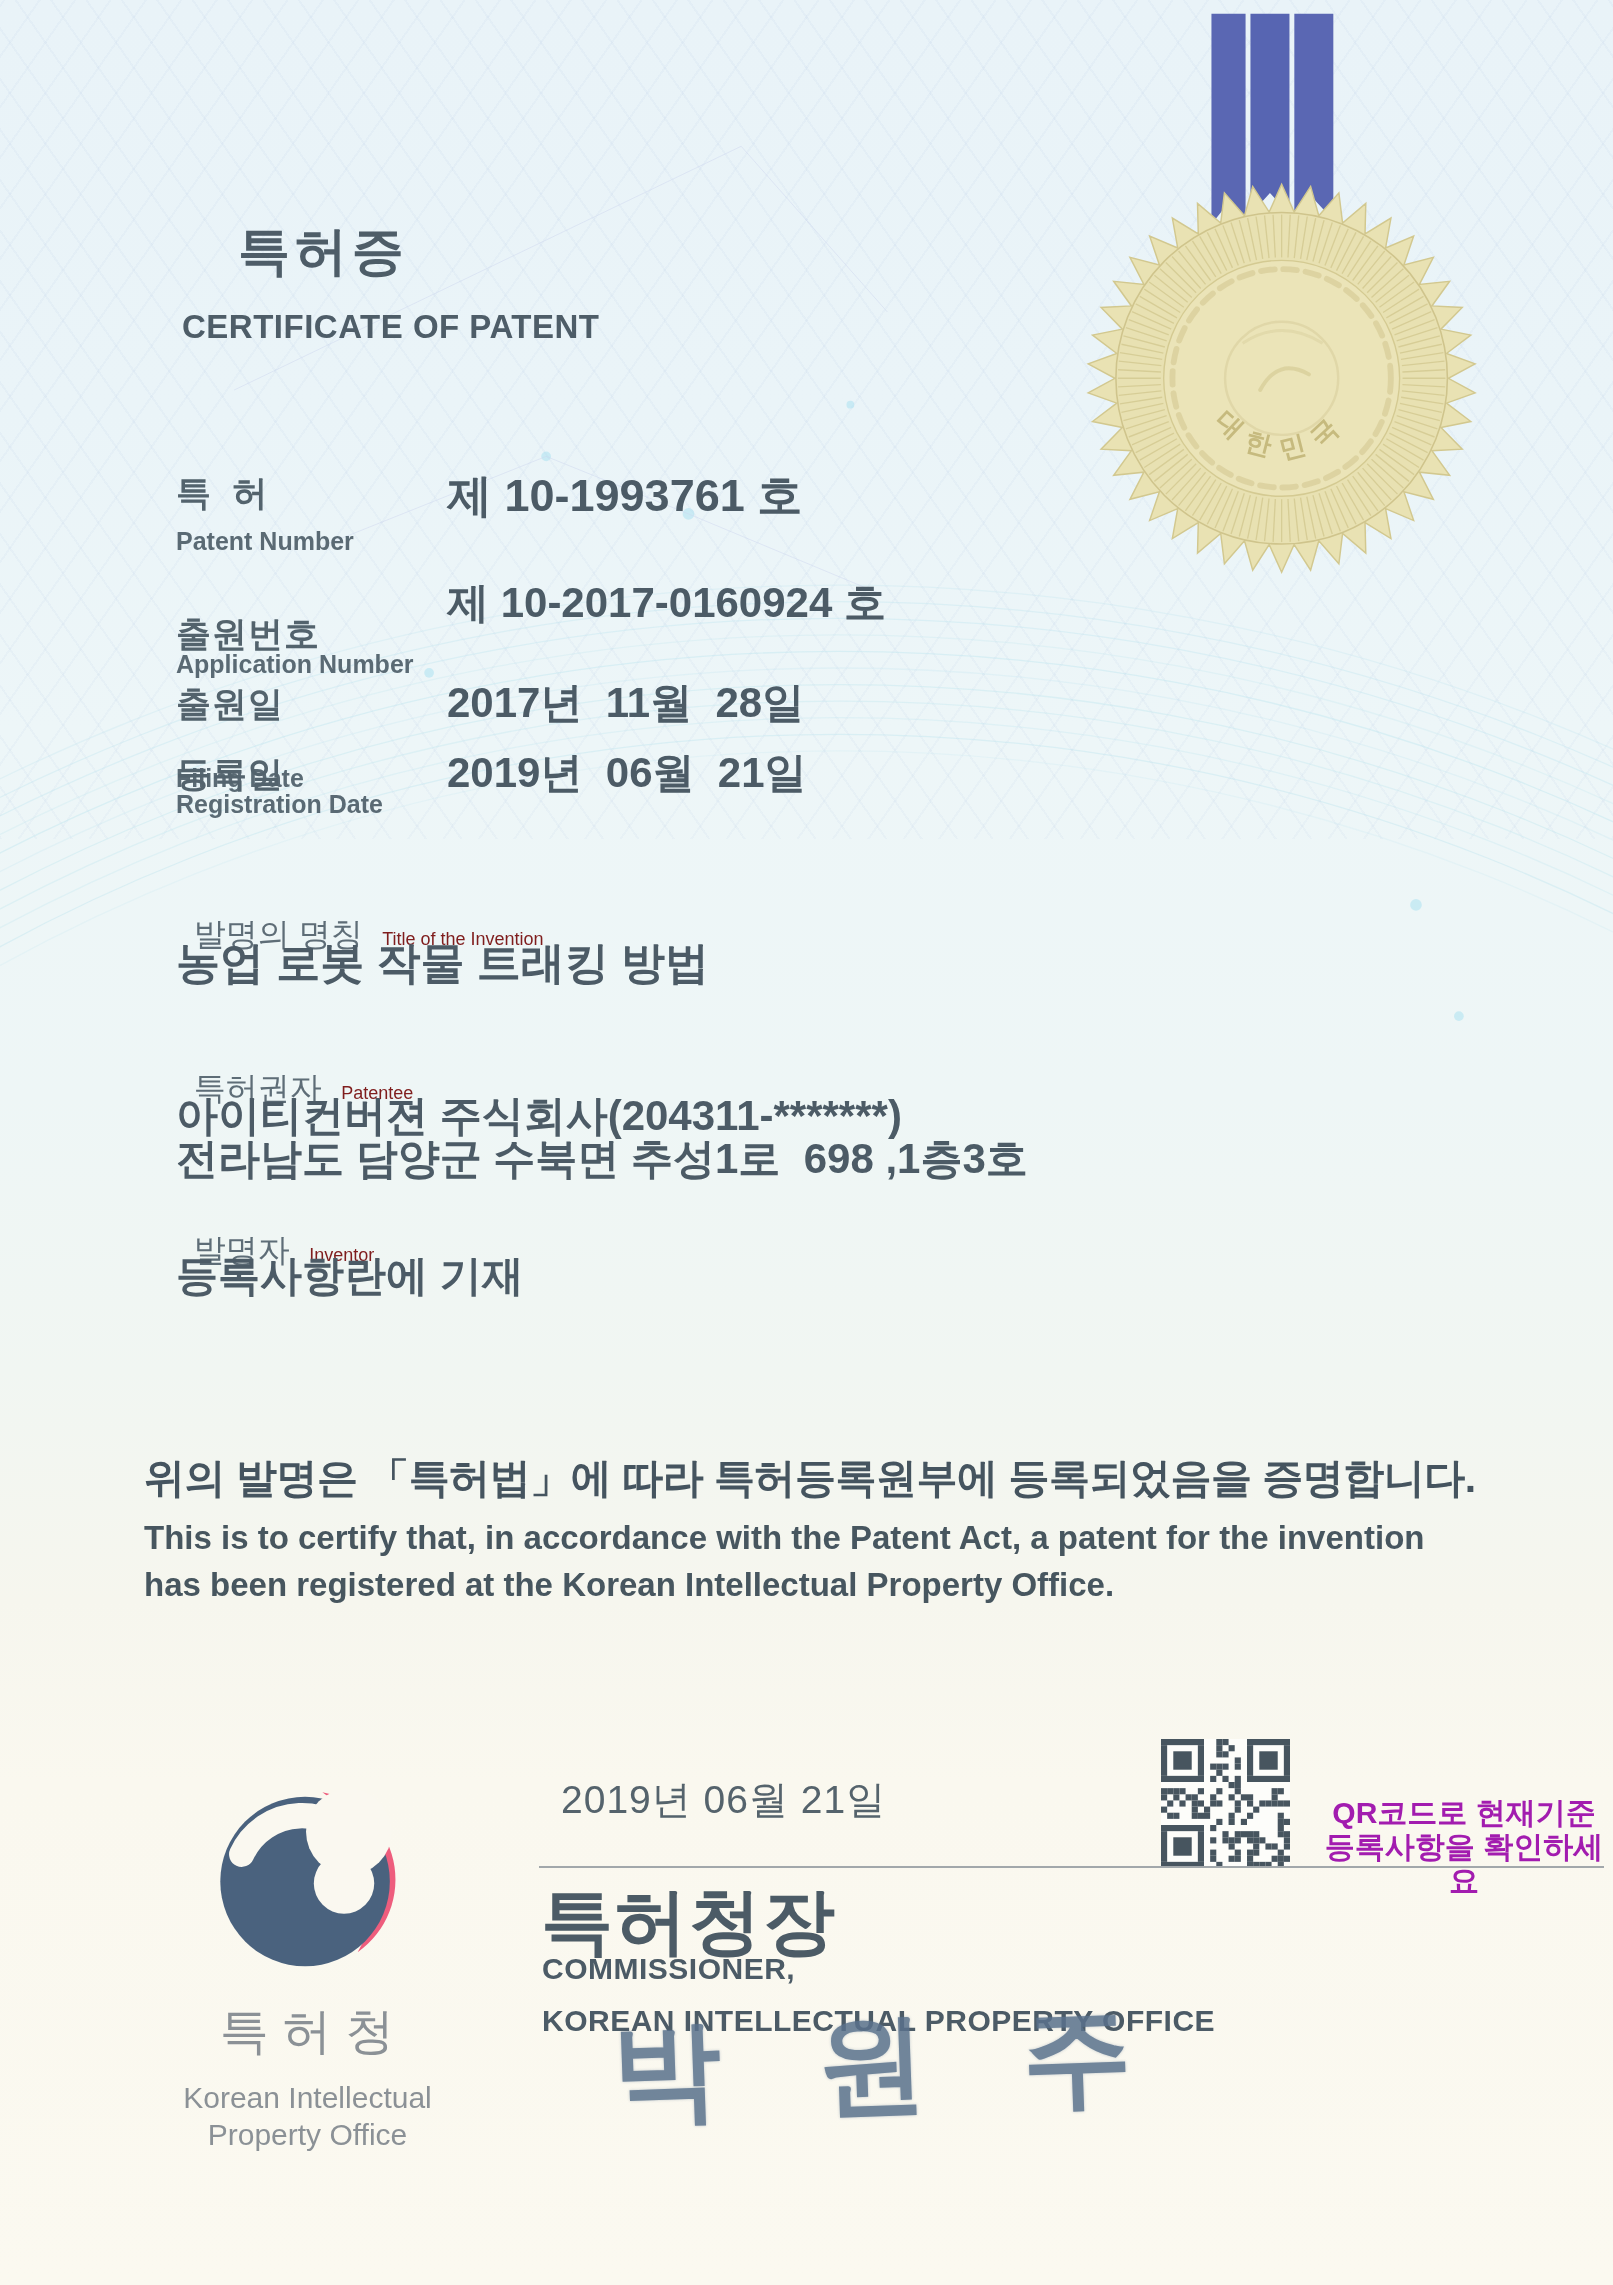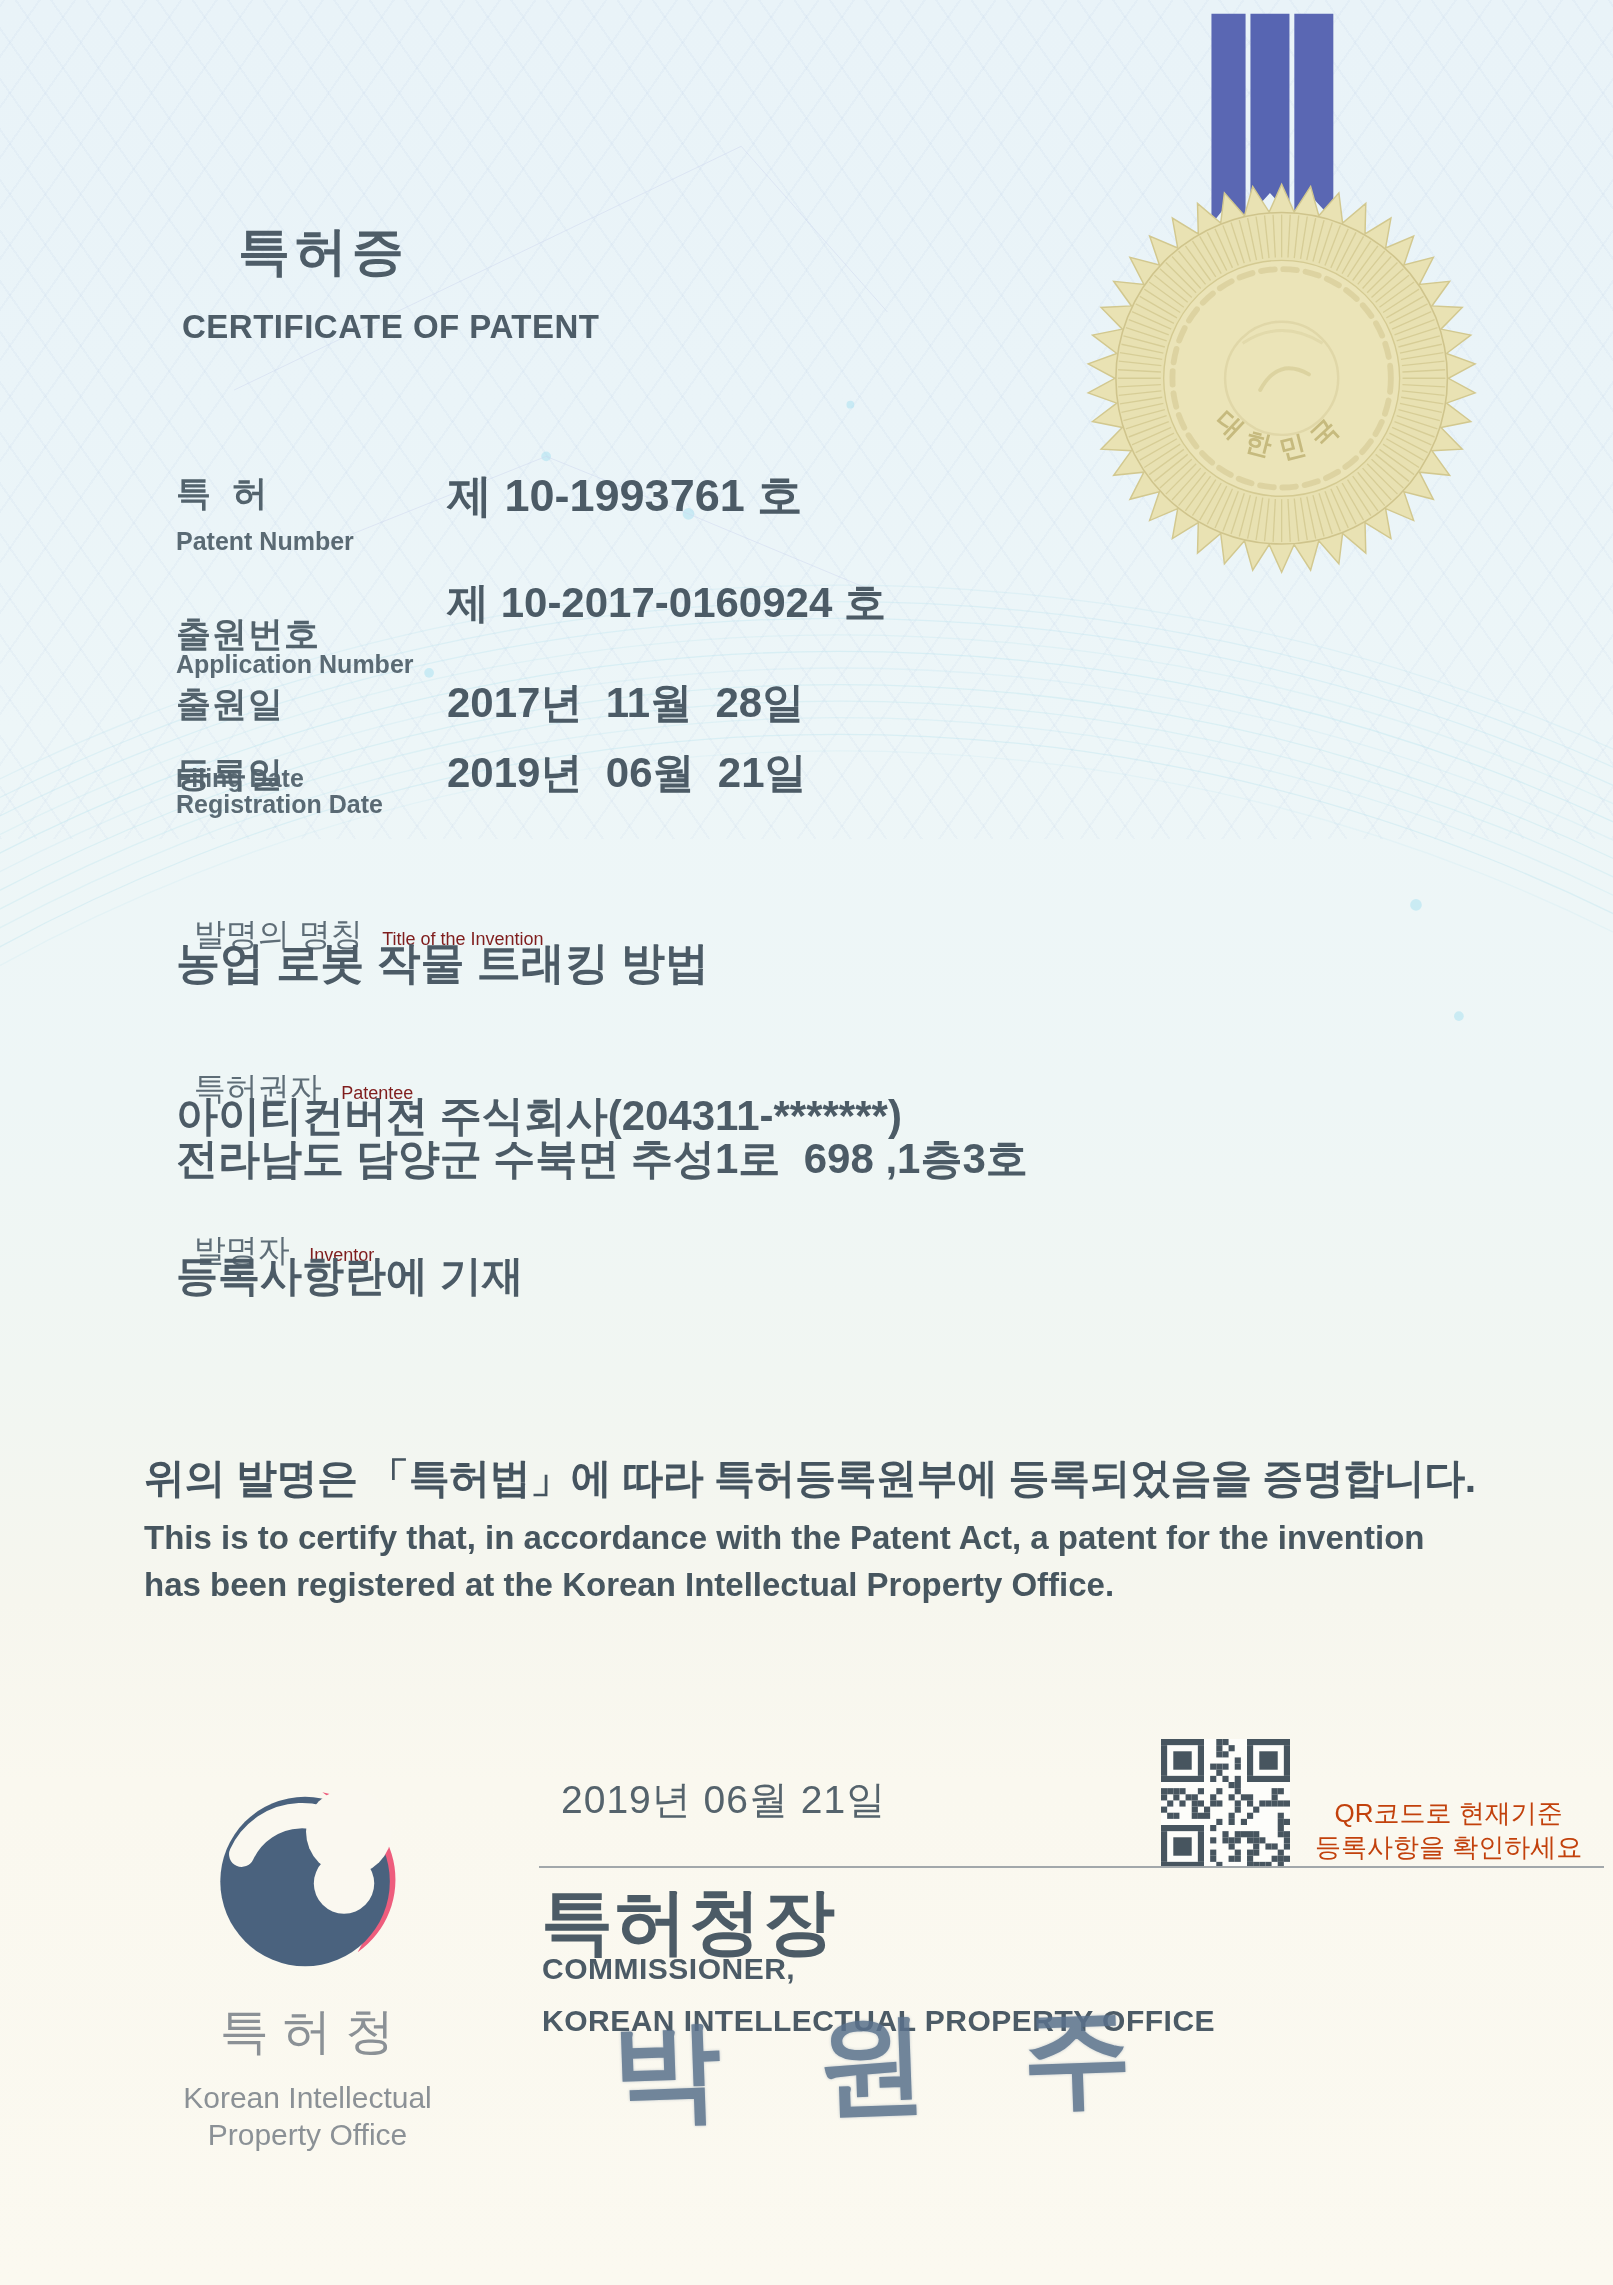--- a/index.html
+++ b/index.html
@@ -25,21 +25,21 @@
   .title-en{left:182px;top:308px;font-size:33px;font-weight:700;letter-spacing:0.5px;color:#4e5d68;}
   .flabel{font-size:35px;font-weight:700;color:#53636d;letter-spacing:1px;}
   .flabel-en{font-size:25px;font-weight:600;color:#5a6a74;}
   .fvalue{font-size:42px;font-weight:700;color:#4c5b66;}
   .slabel{font-size:32px;font-weight:500;color:#5e6d77;}
   .slabel-en{font-size:18px;font-weight:500;color:#7f1d1d;margin-left:19.5px;}
   .svalue{font-size:42px;font-weight:700;color:#4c5b66;}
   .stmt-ko{left:144px;top:1451px;font-size:41px;font-weight:700;color:#45545f;letter-spacing:-0.5px;}
   .stmt-en{left:144px;top:1514px;font-size:33px;font-weight:700;color:#47565f;line-height:47px;white-space:pre-line;}
   .issue-date{left:561px;top:1773px;font-size:39px;font-weight:500;color:#55636c;letter-spacing:1px;}
-  .qr-caption{font-size:26px;font-weight:400;color:#c2410c;}
+  .qr-caption{font-size:30px;font-weight:700;color:#a21caf;}
   .divider{position:absolute;left:539px;top:1866px;width:1065px;height:0;border-top:2px solid #a2a8ab;}
   .comm-ko{left:541px;top:1874px;font-size:72px;font-weight:700;color:#4c5b66;letter-spacing:2px;}
   .comm-en{left:542px;top:1943px;font-size:30px;font-weight:700;color:#4c5b66;line-height:52px;white-space:pre-line;letter-spacing:0.5px;}
   .signature{
     left:612px;top:1991px;font-size:109px;font-weight:700;color:#59718c;
     letter-spacing:33px;opacity:.85;transform:rotate(-2deg);
     text-shadow:0 0 2.9px rgba(89,113,140,.45);
   }
   .agency-ko{left:117px;top:1999px;width:380px;text-align:center;font-size:49px;font-weight:500;color:#8b9196;letter-spacing:13.7px;text-indent:13.7px;}
   .agency-en{left:98px;top:2079px;width:419px;text-align:center;font-size:30px;font-weight:500;color:#8b9196;line-height:37px;white-space:pre-line;}

